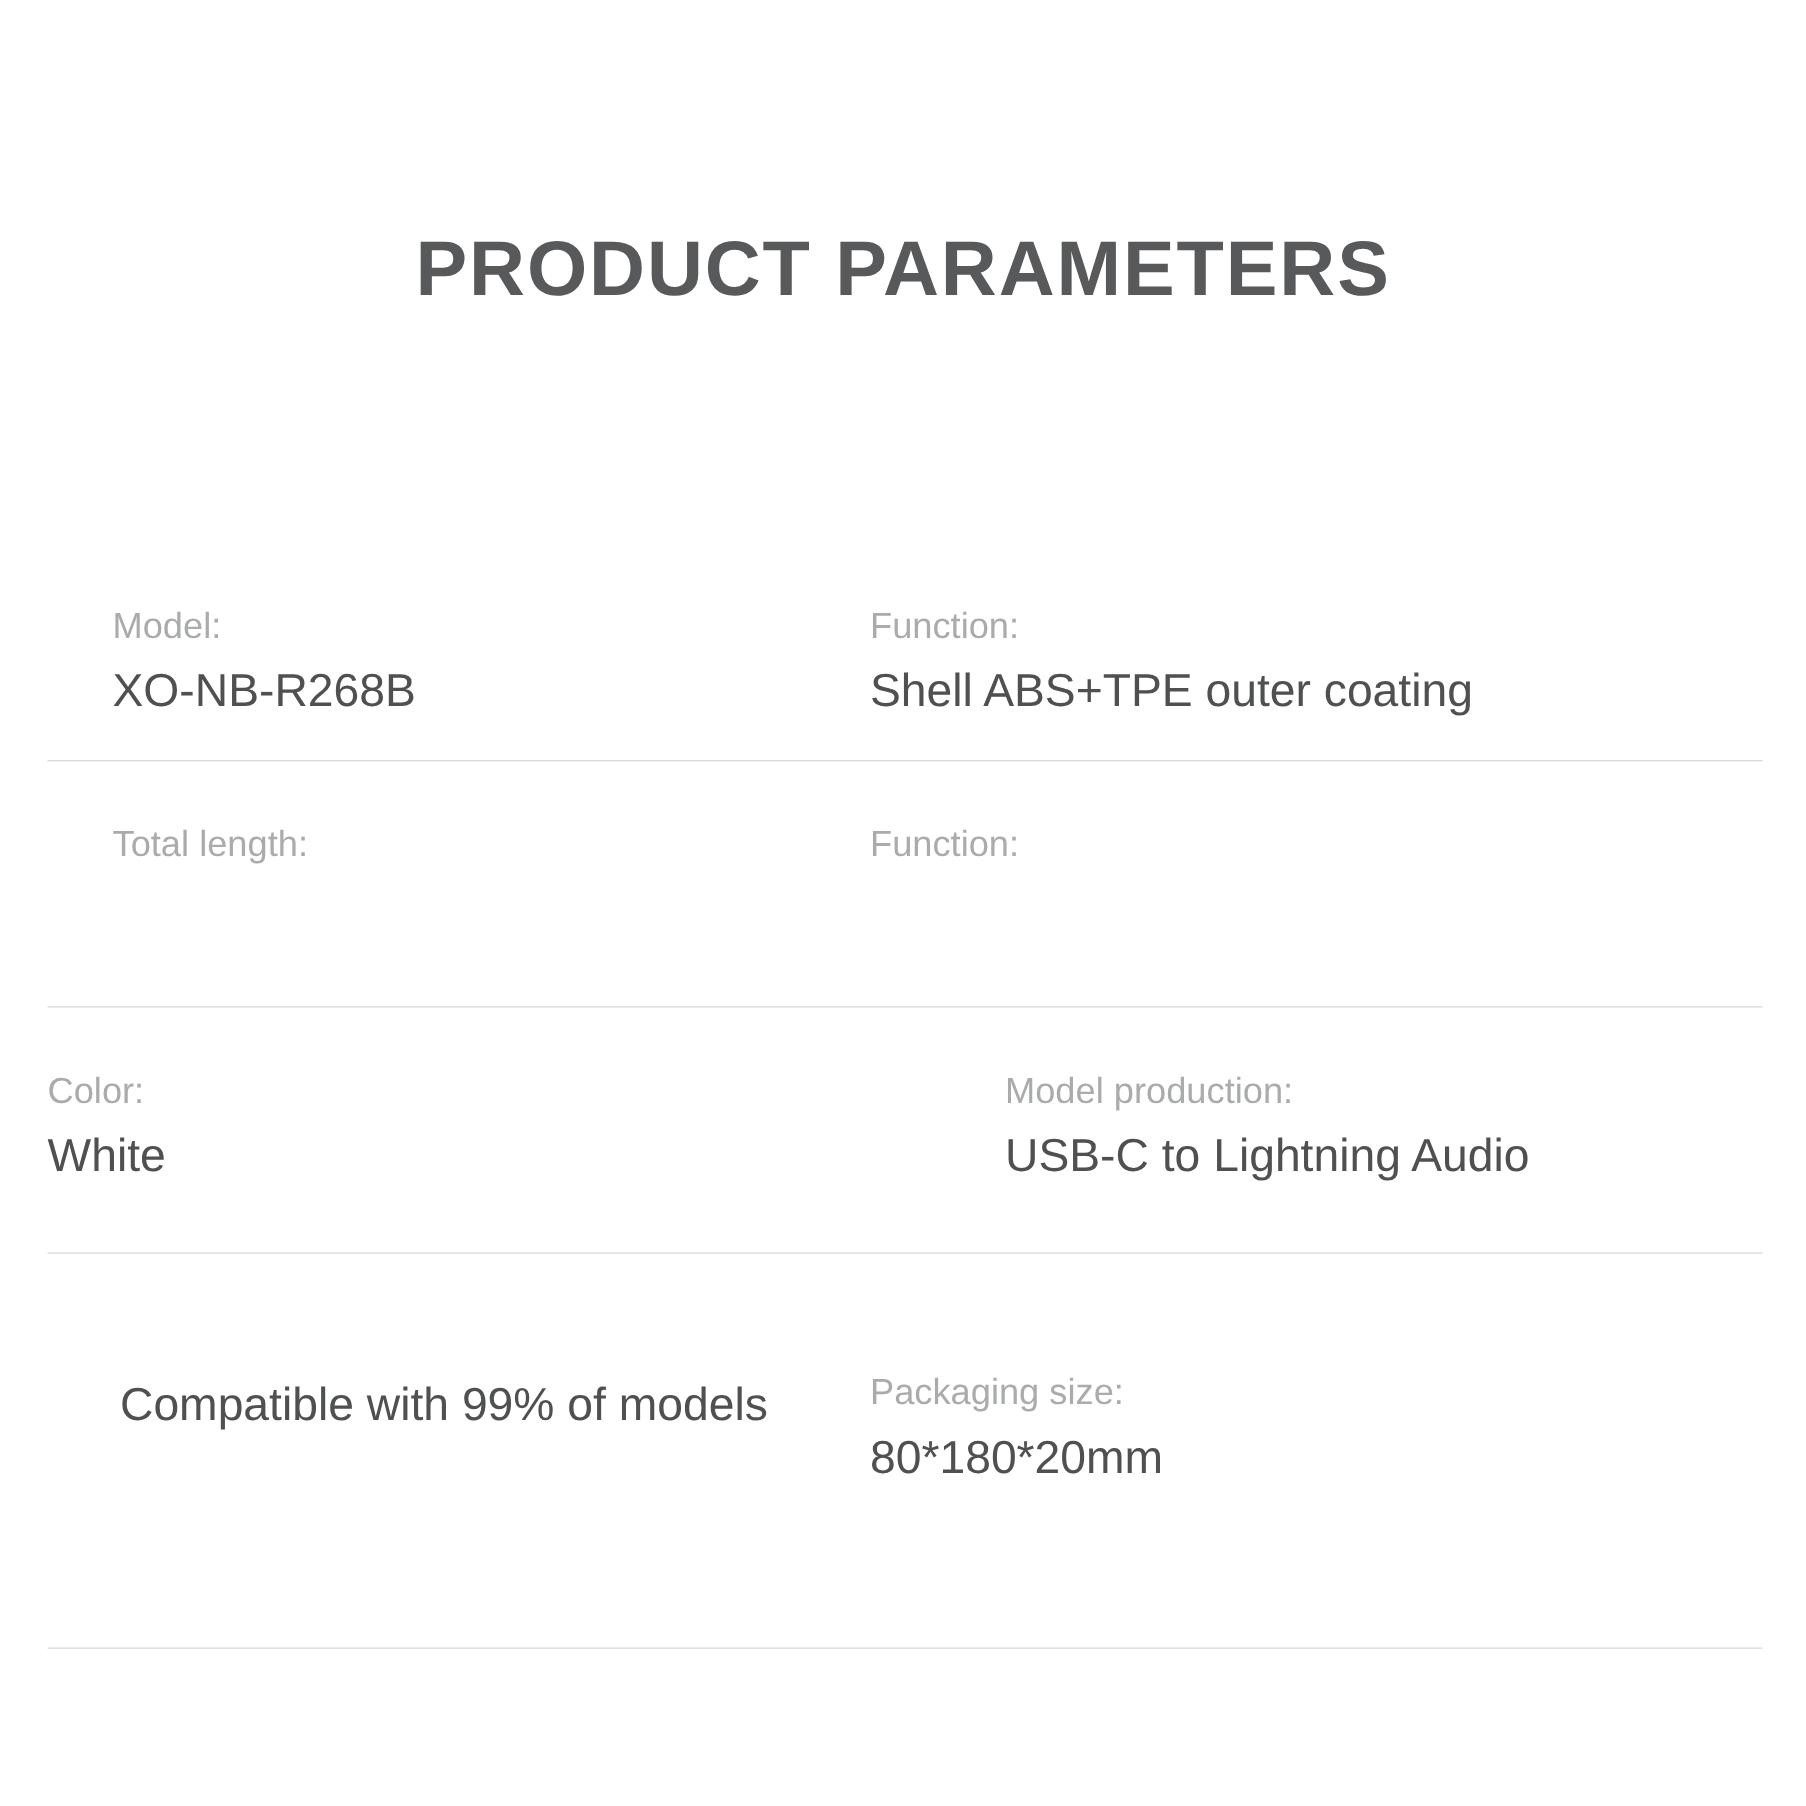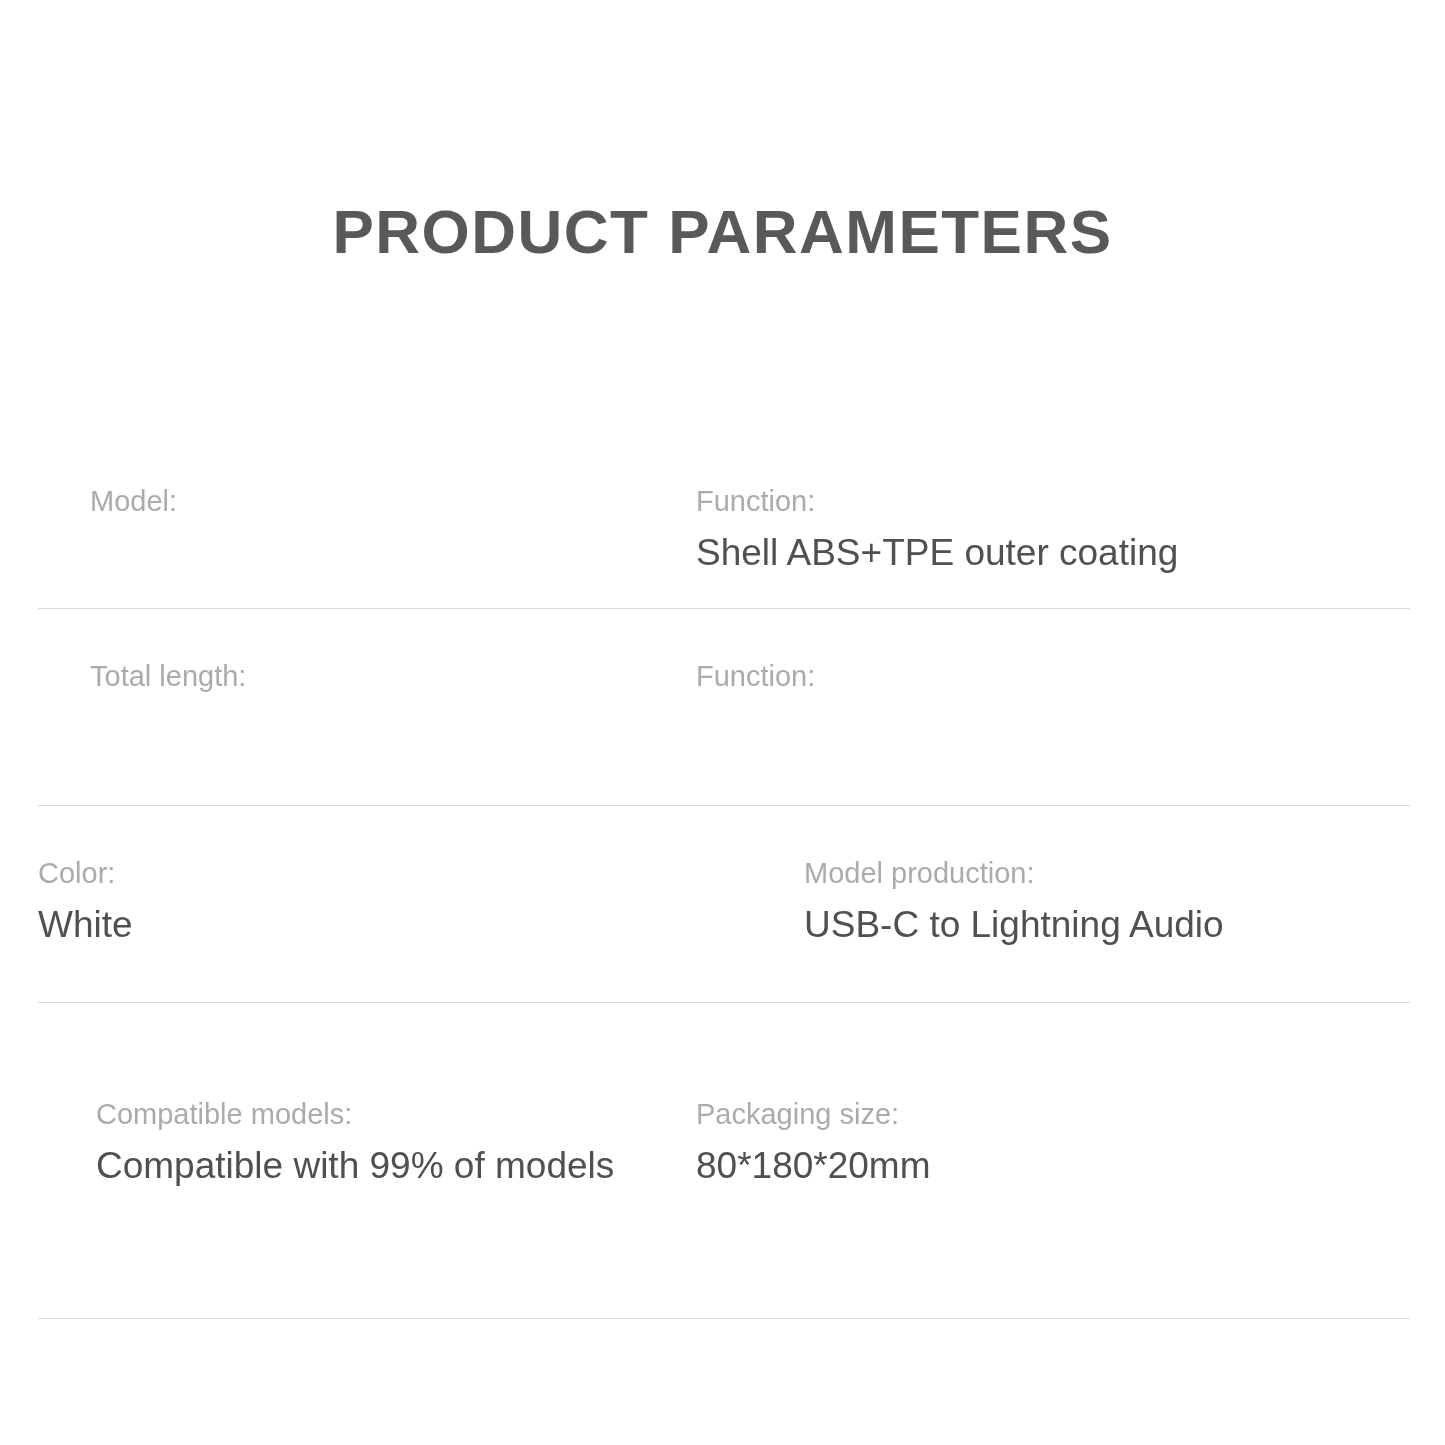--- a/index.html
+++ b/index.html
@@ -14,21 +14,21 @@
     overflow: hidden;
   }
   .page {
     position: relative;
     width: 1445px;
     height: 1445px;
     box-sizing: border-box;
   }
   .title {
     position: absolute;
-    top: 196px;
+    top: 180px;
     left: 0;
     width: 100%;
     text-align: center;
     font-size: 62px;
     font-weight: bold;
     letter-spacing: 1.5px;
     color: #58595b;
     font-family: "Liberation Sans", sans-serif;
   }
   .spec-table {
@@ -93,20 +93,21 @@
 
 <div class="page">
 
   <div class="title">PRODUCT PARAMETERS</div>
 
   <div class="spec-table">
 
     <div class="spec-row r0">
       <div class="cell left">
         <div class="label">Model:</div>
+        <div class="value">XO-NB-R268B</div>
       </div>
       <div class="cell right">
         <div class="label">Function:</div>
         <div class="value">Shell ABS+TPE outer coating</div>
       </div>
     </div>
 
     <div class="divider"></div>
 
     <div class="spec-row r1">
@@ -128,21 +129,20 @@
       <div class="cell left">
         <div class="label">Model production:</div>
         <div class="value">USB-C to Lightning Audio</div>
       </div>
     </div>
 
     <div class="divider"></div>
 
     <div class="spec-row r3">
       <div class="cell left">
-        <div class="label">Compatible models:</div>
         <div class="value">Compatible with 99% of models</div>
       </div>
       <div class="cell right">
         <div class="label">Packaging size:</div>
         <div class="value">80*180*20mm</div>
       </div>
     </div>
 
   </div>
 

